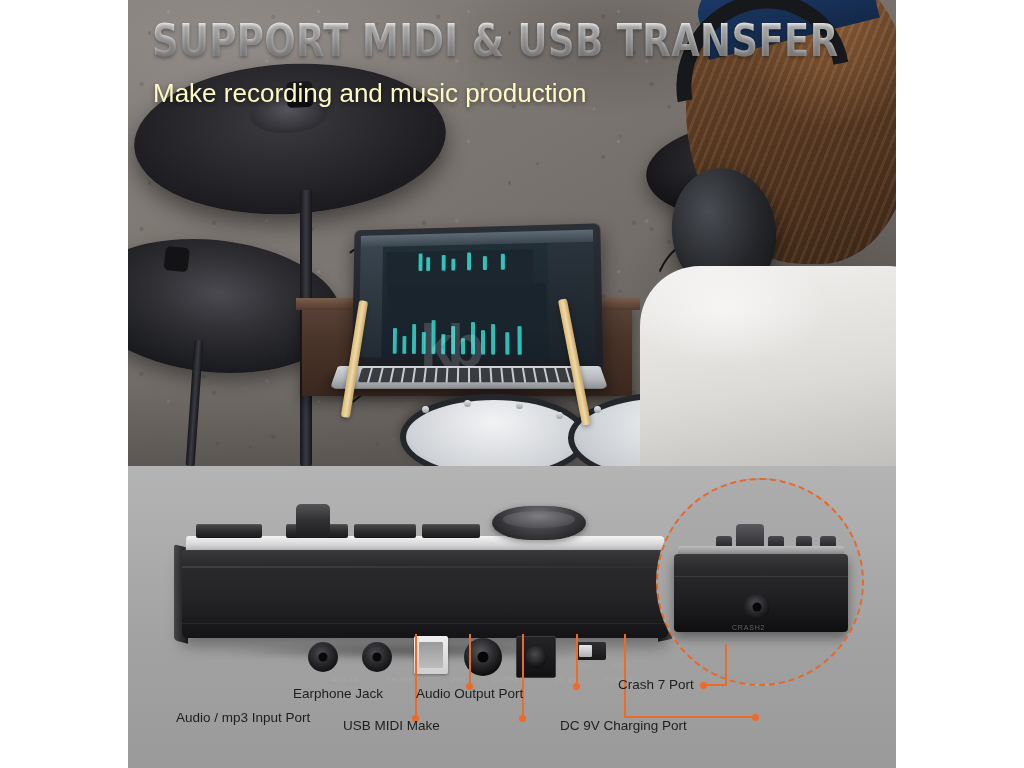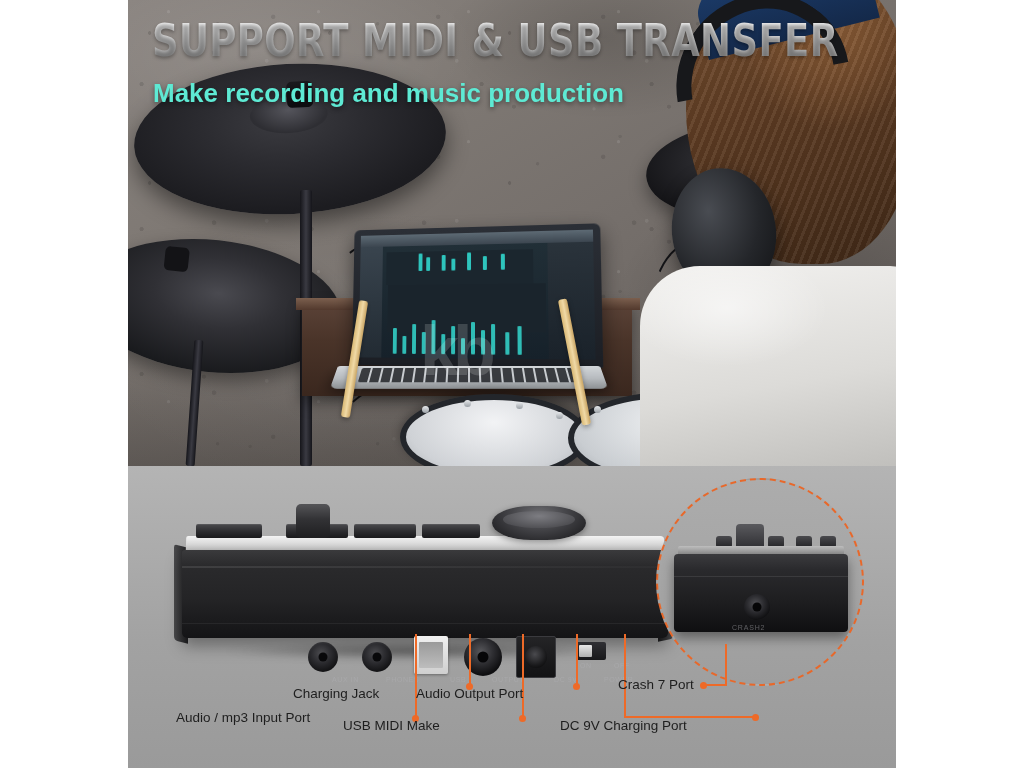--- a/index.html
+++ b/index.html
@@ -208,40 +208,40 @@
       radial-gradient(ellipse 50% 40% at 30% 20%, rgba(255,255,255,.55), transparent 70%),
       linear-gradient(170deg,#f2f1ef 0%,#dcdbd8 55%,#bcbbb8 100%);
   }
 
   
   .watermark{
     position:absolute;left:292px;top:316px;width:190px;height:120px;
     opacity:.16;pointer-events:none;
   }
   .watermark span{
-    position:absolute;font-size:70px;font-weight:700;color:#fff;
+    position:absolute;font-size:60px;font-weight:700;color:#fff;
     letter-spacing:-6px;line-height:1;
     text-shadow:0 0 2px rgba(0,0,0,.2);
   }
 
   
   .headline{
     position:absolute;left:24px;top:14px;
     font-size:45px;font-weight:700;letter-spacing:0.5px;
     font-family:"DejaVu Sans", sans-serif;
     transform:scaleX(.82);transform-origin:left center;
     background:linear-gradient(180deg,#fafafa 0%,#e2e2e2 32%,#b9b9b9 62%,#8e8e8e 100%);
     -webkit-background-clip:text;background-clip:text;
     -webkit-text-fill-color:transparent;color:transparent;
     text-shadow:0 2px 4px rgba(0,0,0,.30);
     white-space:nowrap;
   }
   .subhead{
     position:absolute;left:25px;top:76px;width:560px;
-    font-size:26px;line-height:1.32;color:#5eead4;font-weight:700;
+    font-size:26px;line-height:1.32;color:#fef9c3;font-weight:400;
     text-shadow:0 2px 5px rgba(0,0,0,.45);
   }
 
   
   .panel{
     position:absolute;left:128px;top:466px;width:768px;height:302px;
     overflow:hidden;
     background:linear-gradient(180deg,#b4b4b4 0%,#ababab 30%,#a2a2a2 58%,#9a9a9a 100%);
   }
   .panel-shadow{
@@ -541,21 +541,21 @@
         </div>
       </div>
     </div>
 
     <div class="cline" style="left:287px;top:168px;width:2px;height:84px"></div>
     <div class="cdot" style="left:284px;top:249px"></div>
     <div class="clabel" style="left:48px;top:244px">Audio / mp3 Input Port</div>
 
     <div class="cline" style="left:341px;top:168px;width:2px;height:52px"></div>
     <div class="cdot" style="left:338px;top:217px"></div>
-    <div class="clabel" style="left:165px;top:220px">Charging Jack</div>
+    <div class="clabel" style="left:165px;top:220px">Earphone Jack</div>
 
     <div class="cline" style="left:394px;top:168px;width:2px;height:84px"></div>
     <div class="cdot" style="left:391px;top:249px"></div>
     <div class="clabel" style="left:215px;top:252px">USB MIDI Make</div>
 
     <div class="cline" style="left:448px;top:168px;width:2px;height:52px"></div>
     <div class="cdot" style="left:445px;top:217px"></div>
     <div class="clabel" style="left:288px;top:220px">Audio Output Port</div>
 
     <div class="cline" style="left:496px;top:168px;width:2px;height:84px"></div>

